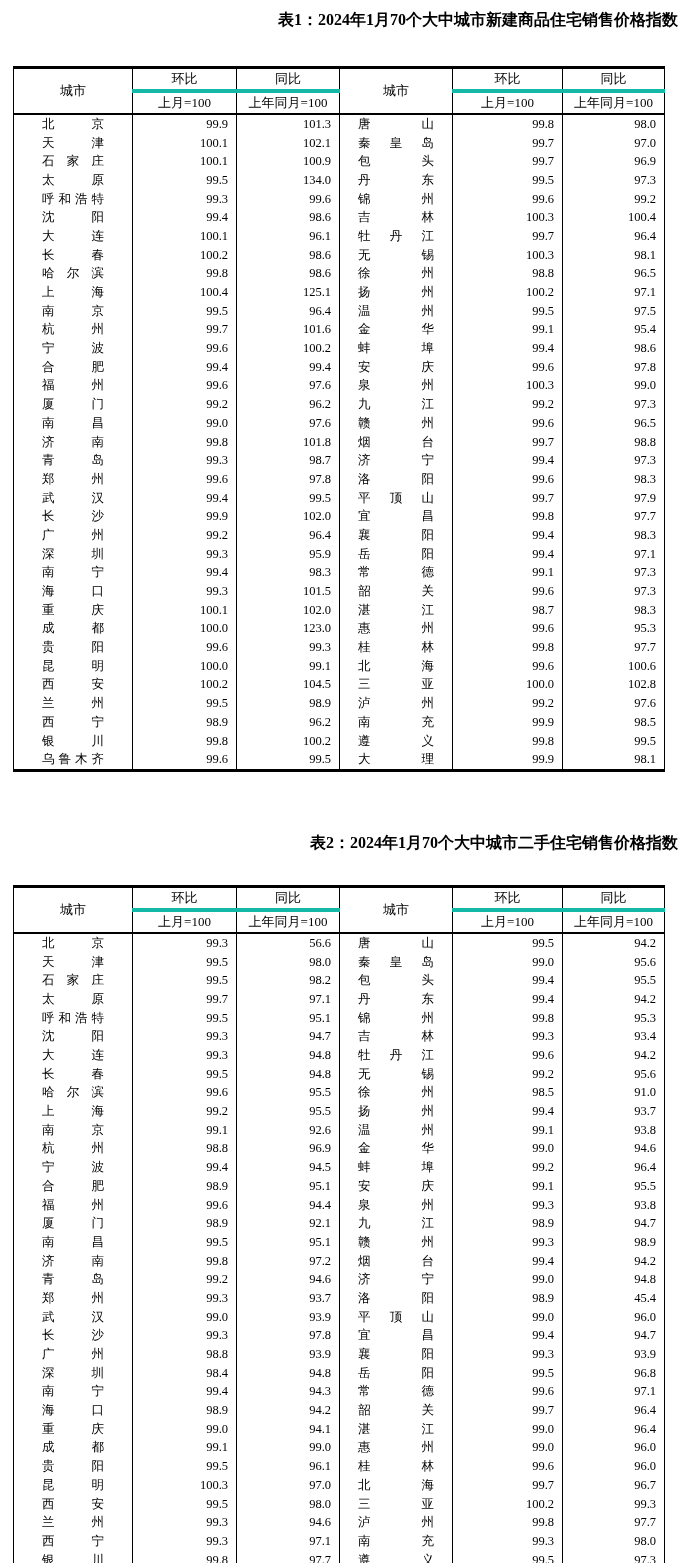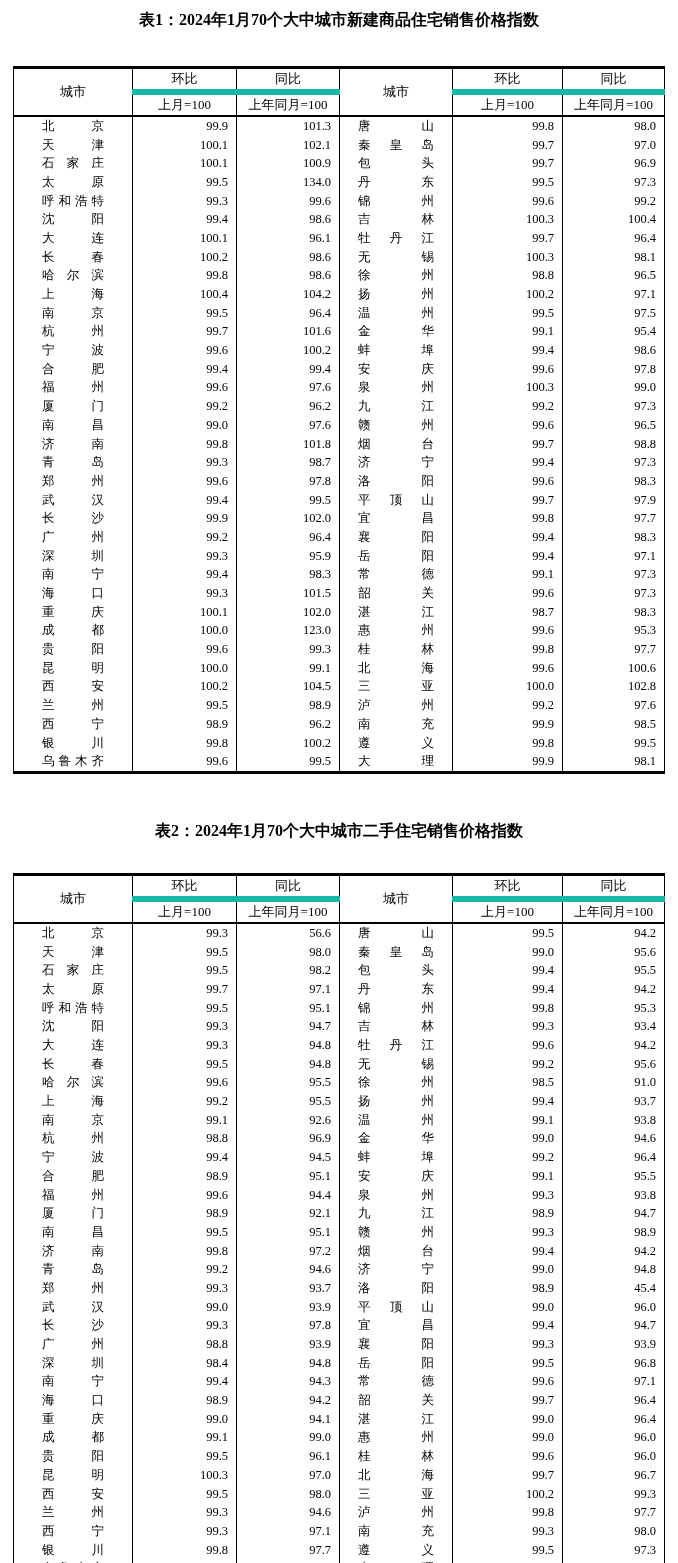--- a/index.html
+++ b/index.html
@@ -7,29 +7,29 @@
     padding: 0;
     background: #ffffff;
     color: #000000;
     font-family: "Liberation Serif", "DejaVu Serif", serif;
   }
   .page {
     width: 678px;
     background: #ffffff;
   }
   .tbl-title {
-    text-align: center;
+    text-align: right;
     font-weight: bold;
     font-size: 16px;
     line-height: 22px;
     margin: 0;
     padding: 0;
   }
   .title-1 { padding-top: 9px; }
-  .title-2 { padding-top: 46px; }
+  .title-2 { padding-top: 60px; }
   table.idx {
     table-layout: fixed;
     border-collapse: collapse;
     width: 651px;
     margin-left: 13px;
     border-top: 3px solid #000;
     border-bottom: 3px solid #000;
     border-left: 1px solid #000;
     border-right: 1px solid #000;
   }
@@ -38,21 +38,21 @@
   thead th {
     font-weight: normal;
     font-size: 13px;
     text-align: center;
     vertical-align: middle;
     height: 20px;
     padding: 0;
     border-right: 1px solid #000;
   }
   thead th.no-r { border-right: none; }
-  thead tr.sub th { border-top: 6px solid #14b8a6; margin-top: 12px; }
+  thead tr.sub th { border-top: 4px solid #14b8a6; margin-top: 12px; }
   thead { border-bottom: 2px solid #000; }
   tbody td {
     font-size: 12.5px;
     height: 18.7px;
     padding: 0;
     vertical-align: middle;
     border-right: 1px solid #000;
     white-space: nowrap;
     overflow: hidden;
   }
@@ -168,21 +168,21 @@
           <td class="city"><span class="cname">哈尔滨</span></td>
           <td class="val">99.8</td>
           <td class="val">98.6</td>
           <td class="city"><span class="cname wide">徐州</span></td>
           <td class="val">98.8</td>
           <td class="val last">96.5</td>
         </tr>
         <tr>
           <td class="city"><span class="cname">上海</span></td>
           <td class="val">100.4</td>
-          <td class="val">104.2</td>
+          <td class="val">125.1</td>
           <td class="city"><span class="cname wide">扬州</span></td>
           <td class="val">100.2</td>
           <td class="val last">97.1</td>
         </tr>
         <tr>
           <td class="city"><span class="cname">南京</span></td>
           <td class="val">99.5</td>
           <td class="val">96.4</td>
           <td class="city"><span class="cname wide">温州</span></td>
           <td class="val">99.5</td>

